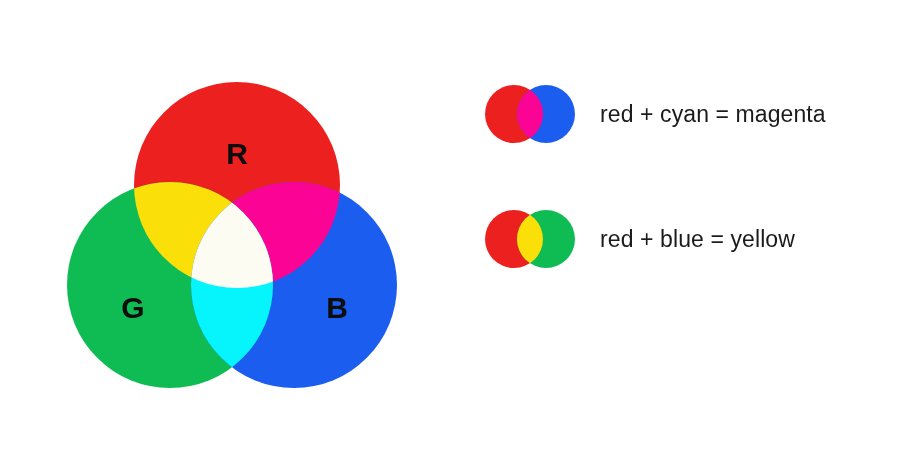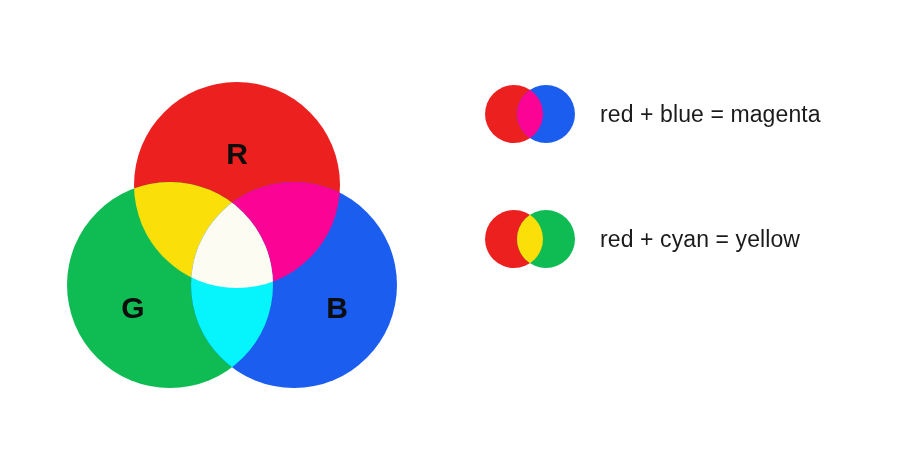--- a/index.html
+++ b/index.html
@@ -134,36 +134,36 @@
                 <circle cx="34" cy="36" r="29"></circle>
               </clipPath>
           </defs>
           <circle id="lg0-a" cx="34" cy="36" r="29" fill="#ED2020"></circle>
           <circle id="lg0-b" cx="66" cy="36" r="29" fill="#1B5DEE"></circle>
           <g clip-path="url(#lg0-left)">
             <circle id="lg0-o" cx="66" cy="36" r="29" fill="#FB0495"></circle>
           </g>
         </svg>
       </div>
-      <div class="legend-label" style="color: rgb(27, 27, 27);">red + blue = magenta</div>
+      <div class="legend-label" style="color: rgb(27, 27, 27);">red + cyan = magenta</div>
     </div>
 
     <div class="legend-row r1">
       <div class="legend-icon">
         <svg width="98" height="72" viewBox="0 0 98 72">
           <defs>
             <clipPath id="lg1-left">
                 <circle cx="34" cy="36" r="29"></circle>
               </clipPath>
           </defs>
           <circle id="lg1-a" cx="34" cy="36" r="29" fill="#ED2020"></circle>
           <circle id="lg1-b" cx="66" cy="36" r="29" fill="#0FBC54"></circle>
           <g clip-path="url(#lg1-left)">
             <circle id="lg1-o" cx="66" cy="36" r="29" fill="#FADF09"></circle>
           </g>
         </svg>
       </div>
-      <div class="legend-label" style="color: rgb(27, 27, 27);">red + cyan = yellow</div>
+      <div class="legend-label" style="color: rgb(27, 27, 27);">red + blue = yellow</div>
     </div>
 
 
   </div>
 </div>
 
 </body></html>

